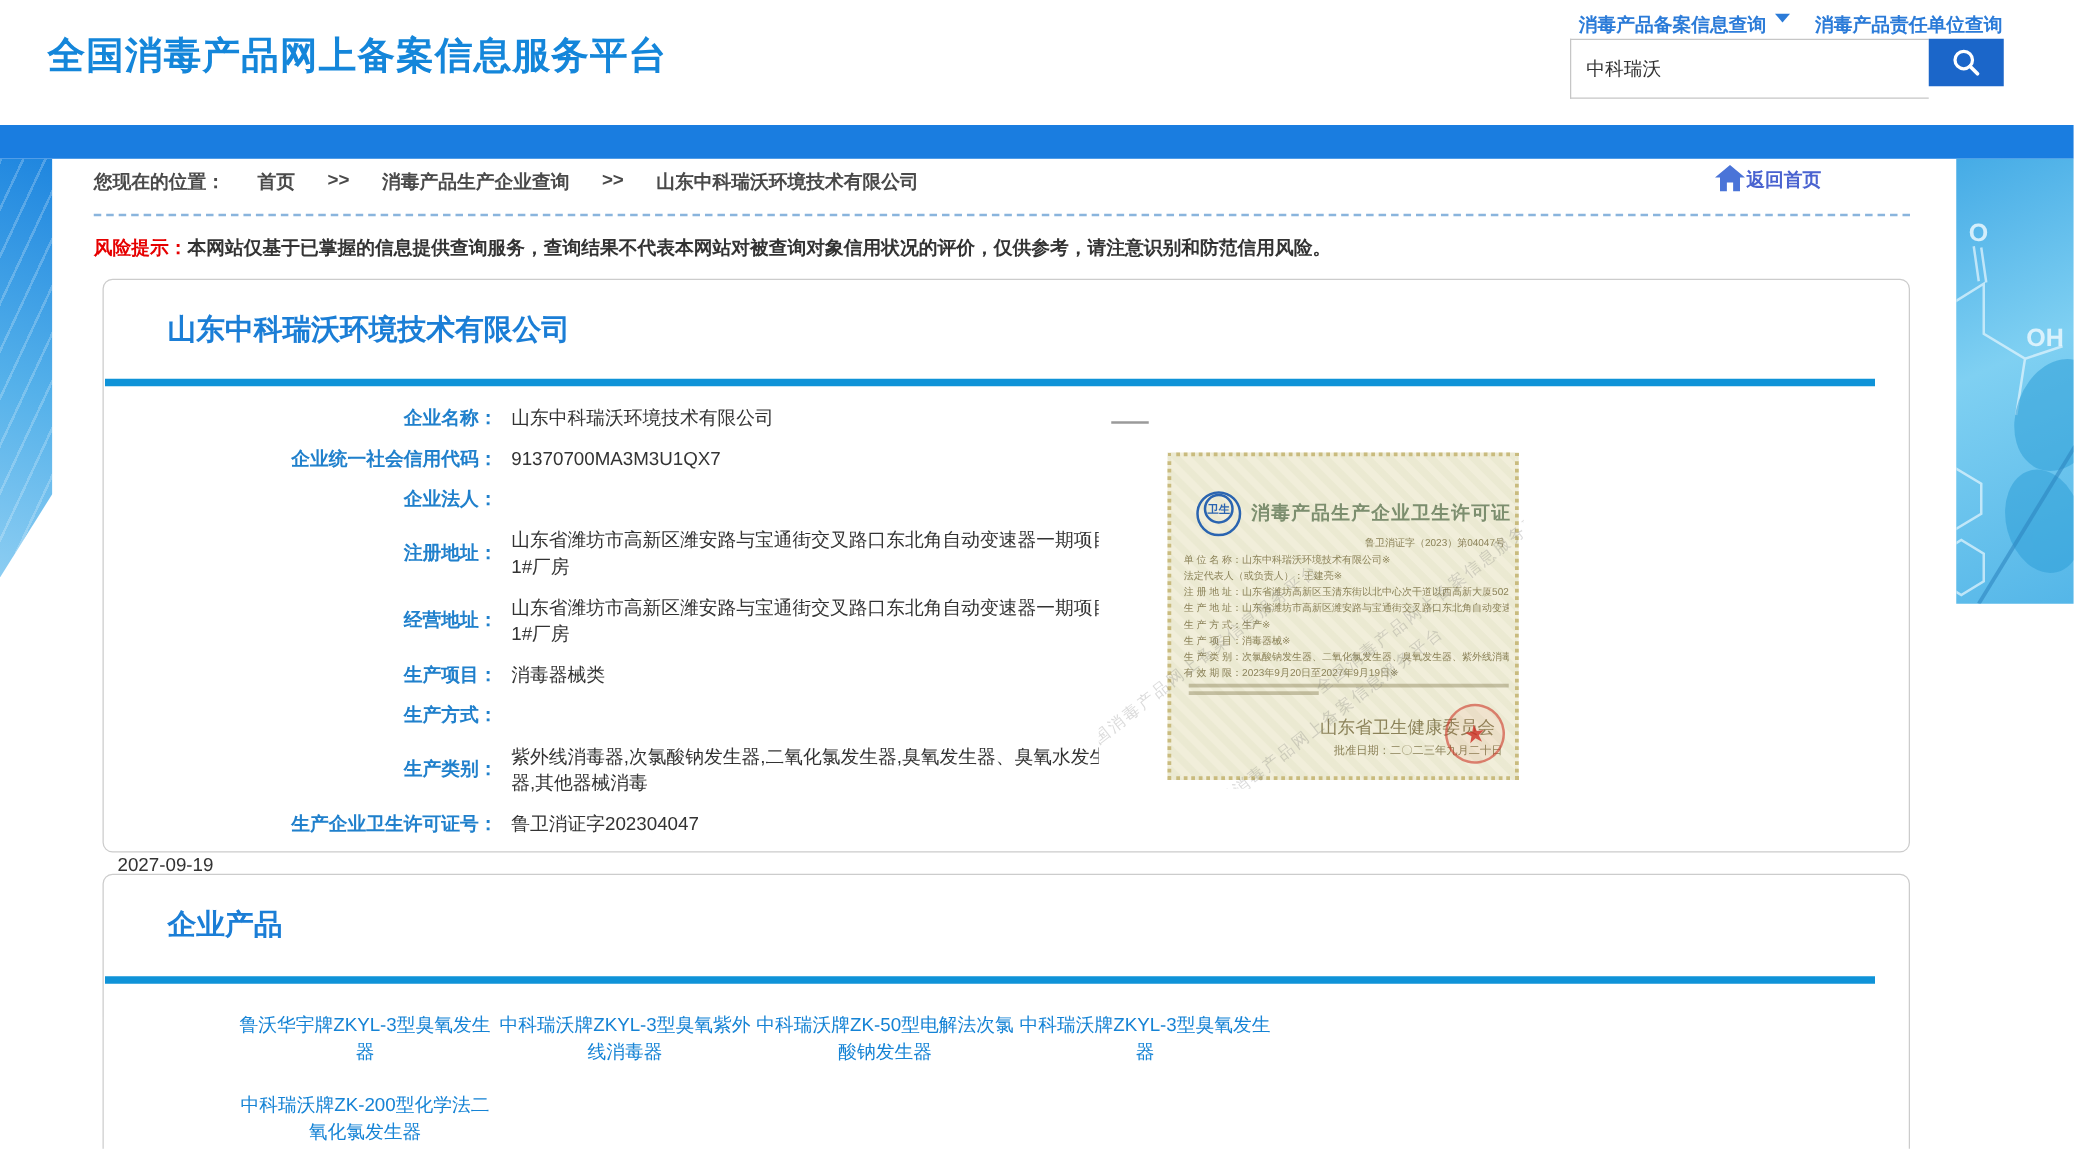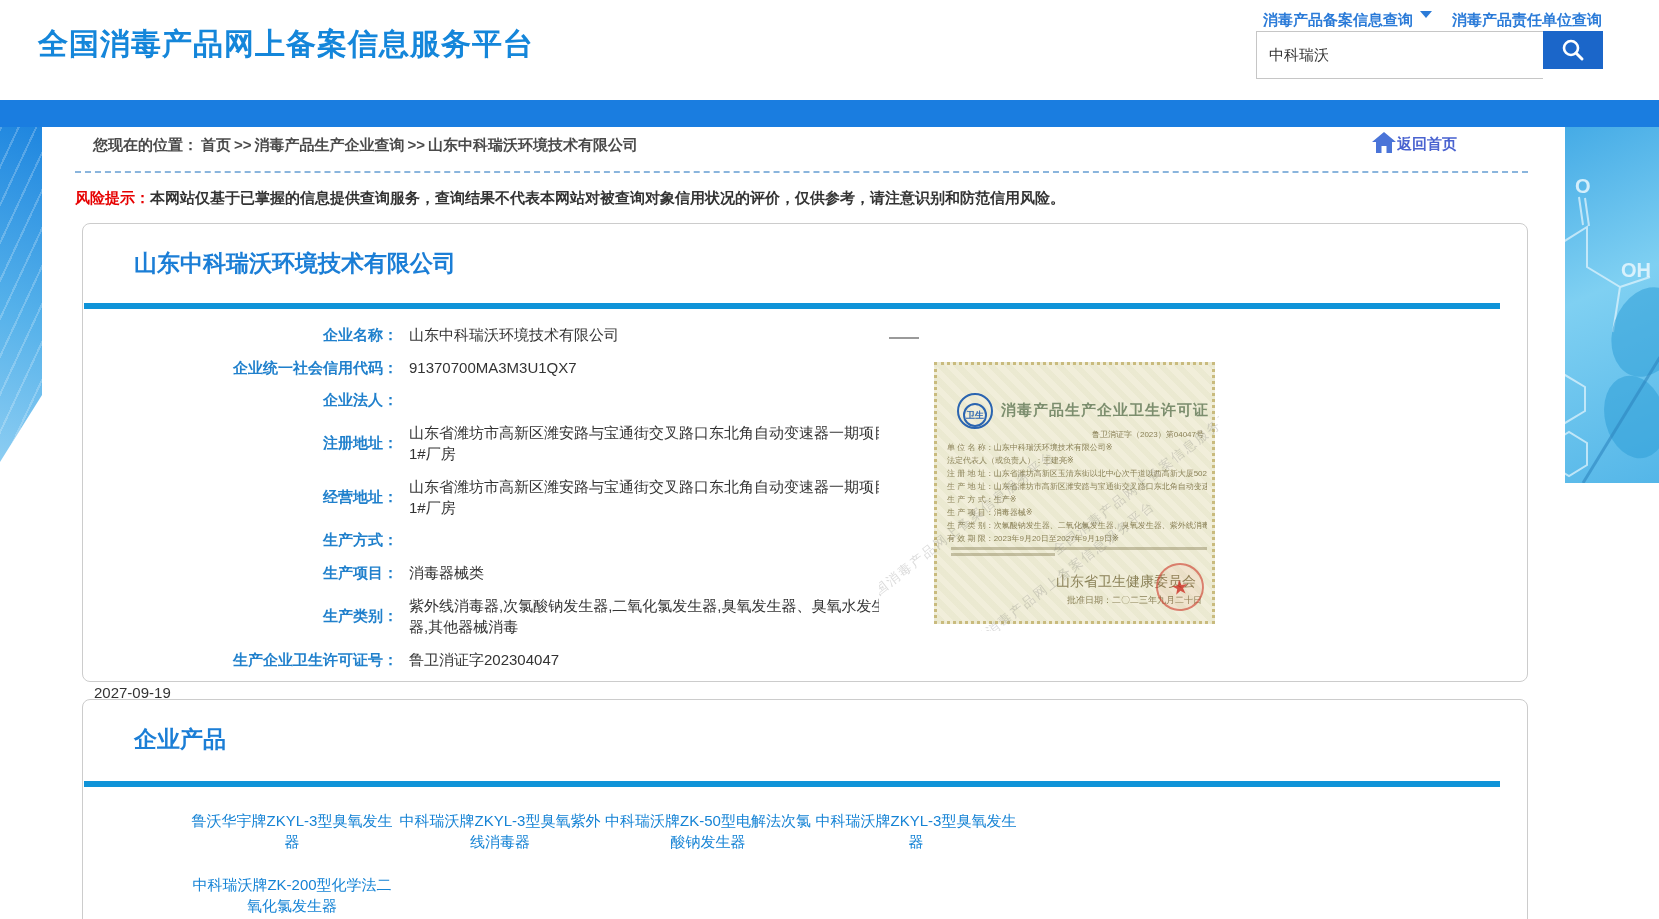--- a/index.html
+++ b/index.html
@@ -46,21 +46,21 @@
     background:repeating-linear-gradient(115deg, rgba(255,255,255,.22) 0 2px, transparent 2px 16px);
   }
   .side-right {
     position:absolute; left:1565px; top:127px; width:94px; height:356px;
     background:linear-gradient(155deg,#45abe6,#7fd0f2 45%,#54b6e8);
     overflow:hidden;
   }
   
   .breadcrumb {
     position:absolute; left:75px; top:136px; font-size:15px; font-weight:bold; color:#4a4a4a;
-    display:flex; gap:3px; white-space:nowrap;margin-left:18px;
+    display:flex; gap:26px; white-space:nowrap;
   }
   .breadcrumb .crumb-link { cursor:pointer; }
   .back-home {
     position:absolute; left:1371px; top:130px; display:flex; align-items:flex-end; cursor:pointer;
     color:#4a63d0; font-size:15px; font-weight:bold;
   }
   .dashed-sep {
     position:absolute; left:75px; top:171px; width:1453px; height:0;
     border-top:2px dashed #8ab5dd;
   }
@@ -90,21 +90,21 @@
   .cert-dash { position:absolute; left:10px; top:18px; width:30px; height:2px; background:#9a9a9a; }
   .cert-paper {
     position:absolute; left:55px; top:43px; width:281px; height:262px;
     background:
       repeating-linear-gradient(45deg, rgba(190,200,150,.12) 0 6px, transparent 6px 12px),
       #f1eeda;
     border:3px dotted #c9bb7e;
   }
   .cert-emblem {
     position:absolute; left:20px; top:28px; width:36px; height:36px; border-radius:50%;
-    border:2px solid #2a64b0; display:flex; align-items:flex-end; justify-content:center;
+    border:2px solid #2a64b0; display:flex; align-items:flex-start; justify-content:center;
   }
   .cert-emblem-inner {
     width:24px; height:24px; border-radius:50%; border:2px solid #2a64b0;
     color:#2a64b0; font-size:9px; display:flex; align-items:center; justify-content:center; font-weight:bold;
   }
   .cert-title {
     position:absolute; left:64px; top:36px; width:210px;
     font-size:15px; font-weight:bold; color:#7c8e6e; letter-spacing:1px;
   }
   .cert-no { position:absolute; right:8px; top:64px; font-size:8px; color:#8b8258; }
@@ -232,26 +232,26 @@
     </div>
     <div class="field-row">
       <span class="field-label">注册地址：</span>
       <span class="field-value">山东省潍坊市高新区潍安路与宝通街交叉路口东北角自动变速器一期项目1#厂房</span>
     </div>
     <div class="field-row">
       <span class="field-label">经营地址：</span>
       <span class="field-value">山东省潍坊市高新区潍安路与宝通街交叉路口东北角自动变速器一期项目1#厂房</span>
     </div>
     <div class="field-row">
+      <span class="field-label">生产项目：</span>
+      <span class="field-value">消毒器械类</span>
+    </div>
+    <div class="field-row">
       <span class="field-label">生产方式：</span>
       <span class="field-value"></span>
-    </div>
-    <div class="field-row">
-      <span class="field-label">生产项目：</span>
-      <span class="field-value">消毒器械类</span>
     </div>
     <div class="field-row">
       <span class="field-label">生产类别：</span>
       <span class="field-value">紫外线消毒器,次氯酸钠发生器,二氧化氯发生器,臭氧发生器、臭氧水发生器,其他器械消毒</span>
     </div>
     <div class="field-row">
       <span class="field-label">生产企业卫生许可证号：</span>
       <span class="field-value">鲁卫消证字202304047</span>
     </div>
     <div class="field-row">

